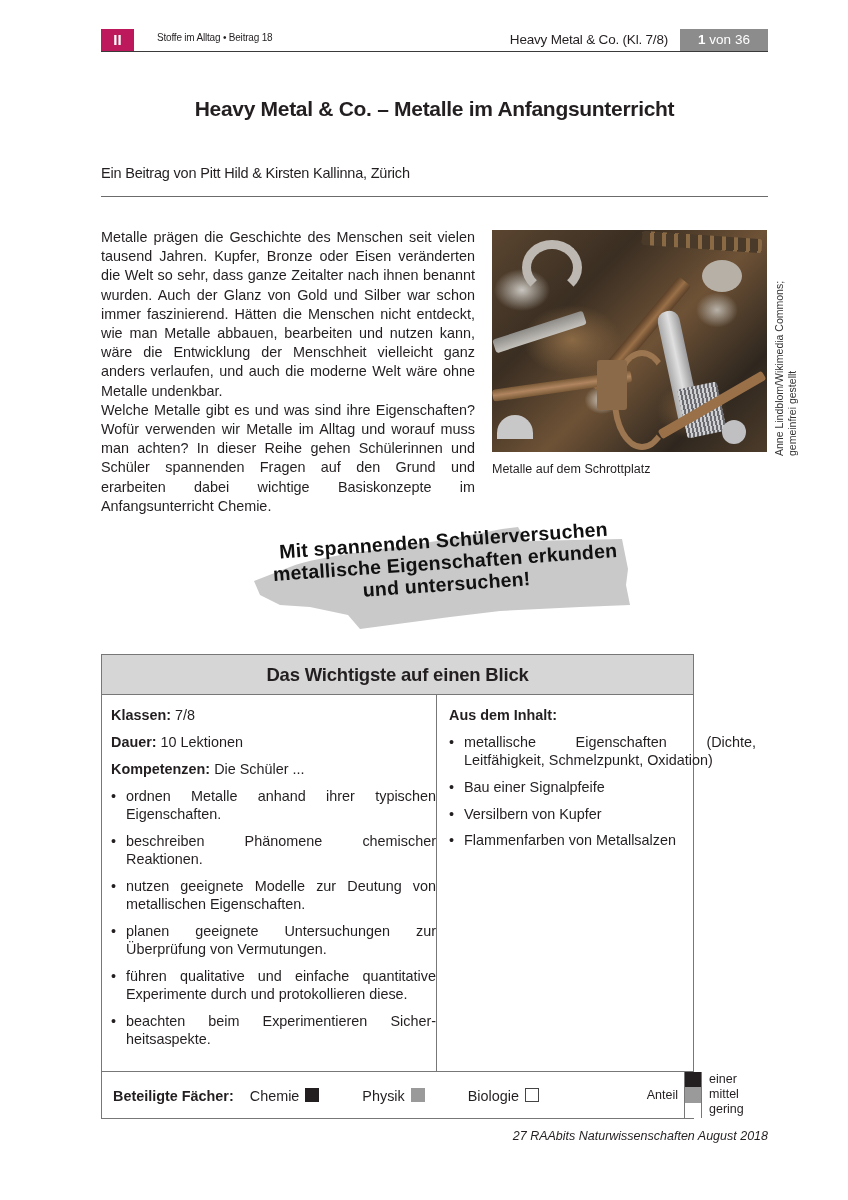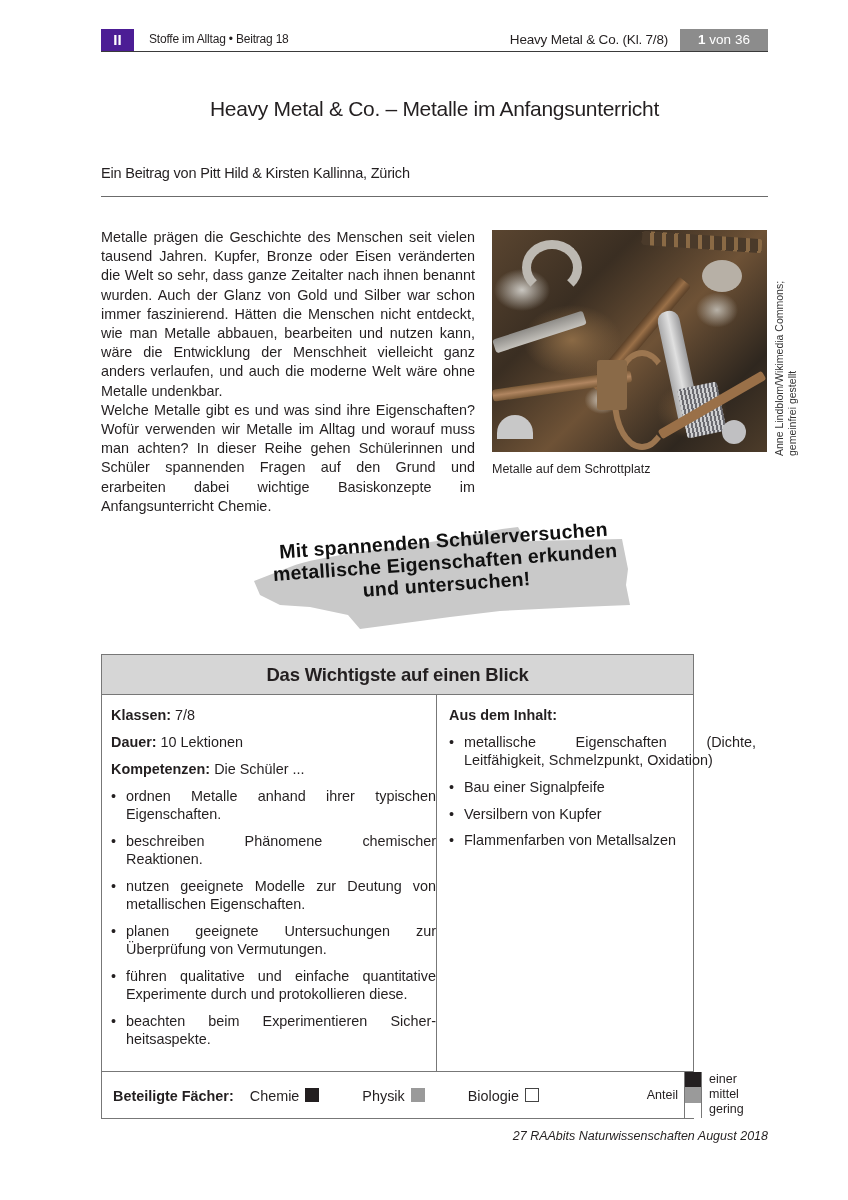--- a/index.html
+++ b/index.html
@@ -1,27 +1,27 @@
 <!DOCTYPE html>
 <html><head>
 <meta charset="utf-8">
 <style>
   * { box-sizing: border-box; margin: 0; padding: 0; }
   html, body { width: 848px; height: 1200px; background: #ffffff; }
   body { position: relative; font-family: "Liberation Sans", sans-serif; color: #231f20; overflow: hidden; }
 
   
   .hdr { position: absolute; left: 101px; top: 29px; width: 667px; height: 23px; border-bottom: 1.5px solid #3a3a3a; }
-  .hdr-roman { position: absolute; left: 0; top: 0; width: 33px; height: 22px; background: #4c1d95; color: #fff; font-weight: bold; font-size: 15px; text-align: center; line-height: 22px; }
-  .hdr-series { position: absolute; left: 48px; top: 3px; font-size: 12px; letter-spacing: -0.2px; }
+  .hdr-roman { position: absolute; left: 0; top: 0; width: 33px; height: 22px; background: #be185d; color: #fff; font-weight: bold; font-size: 15px; text-align: center; line-height: 22px; }
+  .hdr-series { position: absolute; left: 56px; top: 3px; font-size: 10px; letter-spacing: -0.2px; }
   .hdr-title { position: absolute; right: 100px; top: 3px; font-size: 13.5px; letter-spacing: -0.2px; }
   .hdr-page { position: absolute; right: 0; top: 0; width: 88px; height: 22px; background: #8c8c8c; color: #fff; font-size: 13.5px; text-align: center; line-height: 22px; }
   .hdr-page b { font-weight: bold; }
 
-  .title { position: absolute; left: 101px; width: 667px; top: 97px; text-align: center; font-size: 21px; font-weight: normal; letter-spacing: -0.3px; }
+  .title { position: absolute; left: 101px; width: 667px; top: 97px; text-align: center; font-size: 21px; font-weight: bold; letter-spacing: -0.3px; }
   .authors { position: absolute; left: 101px; top: 165px; font-size: 14.5px; letter-spacing: -0.2px; }
   .rule { position: absolute; left: 101px; top: 196px; width: 667px; height: 0; border-top: 1px solid #6b6b6b; }
 
   .intro { position: absolute; left: 101px; top: 228px; width: 374px; font-size: 14.4px; line-height: 19.2px; text-align: justify; hyphens: manual; }
   .intro p + p { }
 
   .photo { position: absolute; left: 492px; top: 230px; width: 275px; height: 222px; overflow: hidden;
     background:
       radial-gradient(ellipse 40px 30px at 30px 60px, #c9c6c0 0%, rgba(0,0,0,0) 70%),
       radial-gradient(ellipse 30px 25px at 225px 80px, #b8b2a8 0%, rgba(0,0,0,0) 70%),

